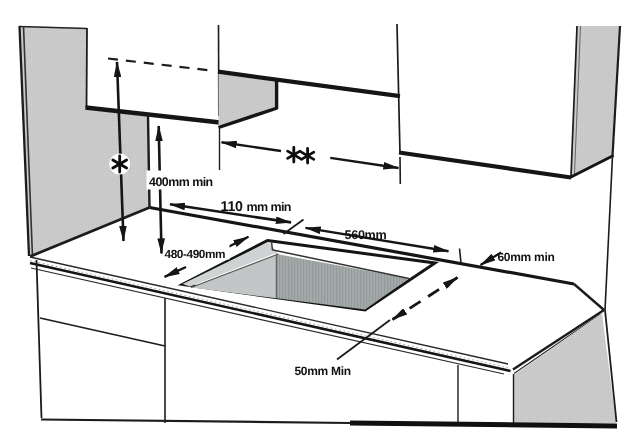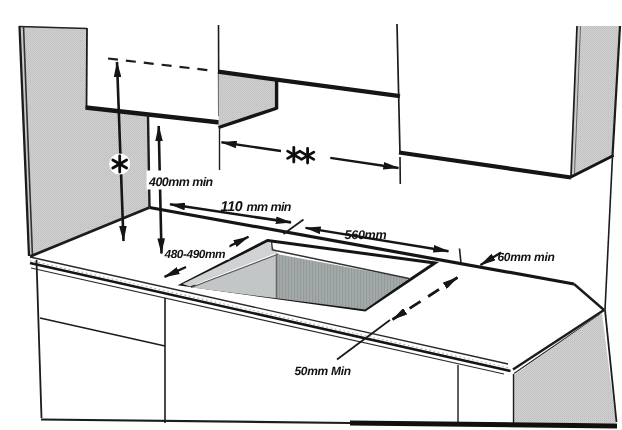--- a/index.html
+++ b/index.html
@@ -1,16 +1,16 @@
 <!DOCTYPE html>
 <html><head>
 <meta charset="utf-8">
 <style>
   html,body{margin:0;padding:0;background:#ffffff;}
-  .wrap{width:622px;height:430px;position:relative;overflow:hidden;background:#ffffff;font-style:italic;}
+  .wrap{width:622px;height:430px;position:relative;overflow:hidden;background:#ffffff;}
   text{font-family:"Liberation Sans",sans-serif;font-weight:bold;fill:#111;-webkit-font-smoothing:antialiased;text-rendering:geometricPrecision;}
 </style>
 </head>
 <body>
 <div class="wrap">
 <svg width="622" height="430" viewBox="0 0 622 430" style="filter:blur(0.35px)">
 <defs>
   <pattern id="hatch" width="2" height="2" patternUnits="userSpaceOnUse">
     <rect width="2" height="2" fill="#cfcfcf"></rect>
     <rect x="0" y="0" width="1" height="1" fill="#bfbfbf"></rect>

